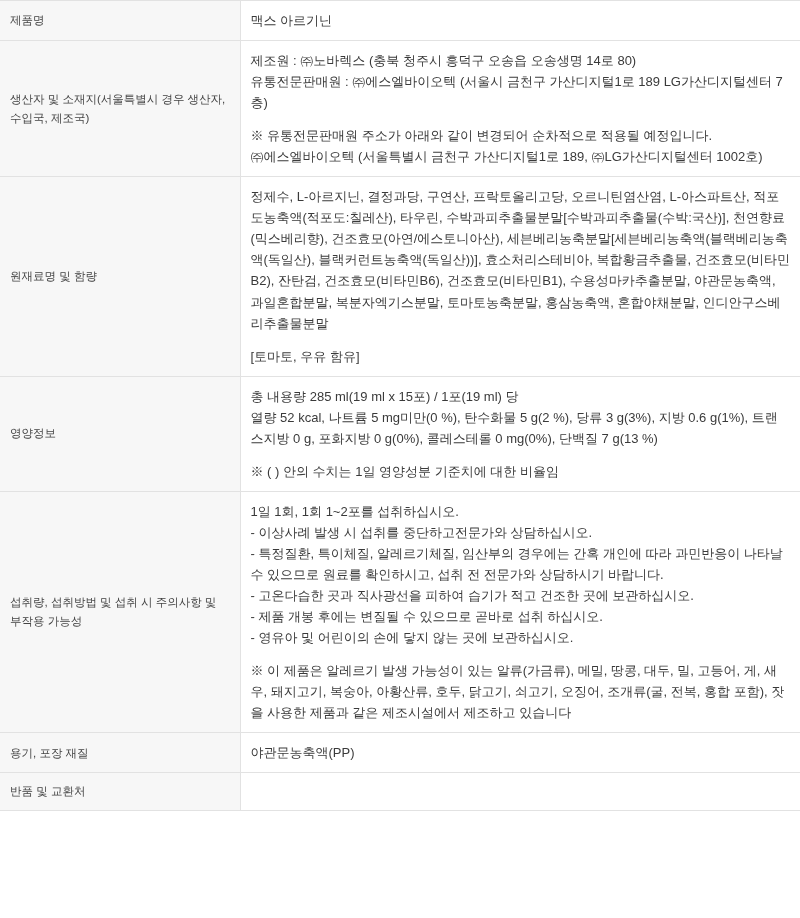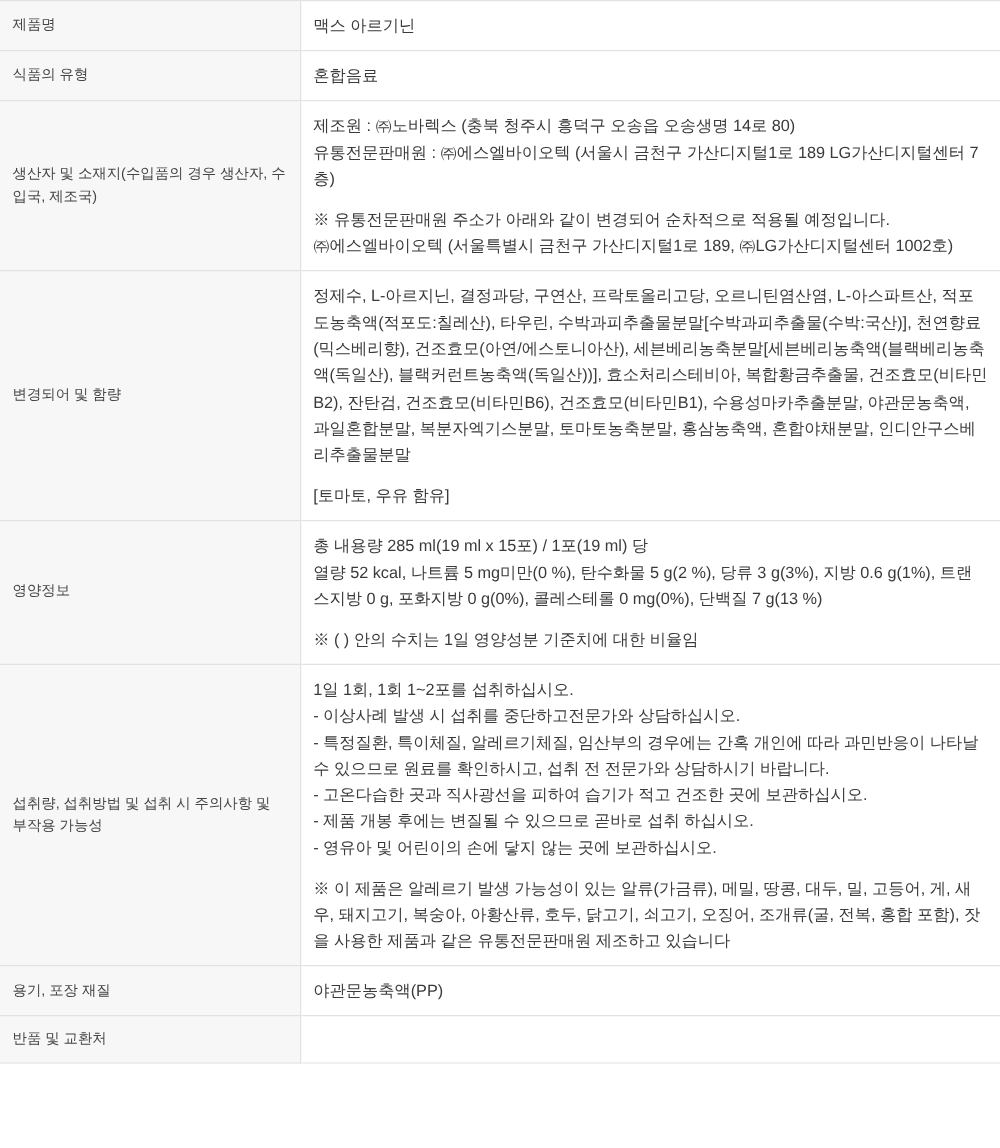--- a/index.html
+++ b/index.html
@@ -52,37 +52,31 @@
 
 <table class="spec">
   <tbody>
       <tr class="first-row">
         <th>제품명</th>
         <td>
           <span class="line">맥스 아르기닌</span>
         </td>
       </tr>
       <tr>
-        <th>식품의 유형</th>
-        <td>
-          <span class="line">혼합음료</span>
-        </td>
-      </tr>
-      <tr>
-        <th>생산자 및 소재지(수입품의 경우 생산자, 수입국, 제조국)</th>
+        <th>생산자 및 소재지(서울특별시 경우 생산자, 수입국, 제조국)</th>
         <td>
           <span class="line">제조원 : ㈜노바렉스 (충북 청주시 흥덕구 오송읍 오송생명 14로 80)</span>
           <span class="line">유통전문판매원 : ㈜에스엘바이오텍 (서울시 금천구 가산디지털1로 189 LG가산디지털센터 7층)</span>
           <span class="spacer"></span>
           <span class="line">※ 유통전문판매원 주소가 아래와 같이 변경되어 순차적으로 적용될 예정입니다.</span>
           <span class="line">㈜에스엘바이오텍 (서울특별시 금천구 가산디지털1로 189, ㈜LG가산디지털센터 1002호)</span>
         </td>
       </tr>
       <tr>
-        <th>변경되어 및 함량</th>
+        <th>원재료명 및 함량</th>
         <td>
           <span class="line">정제수, L-아르지닌, 결정과당, 구연산, 프락토올리고당, 오르니틴염산염, L-아스파트산, 적포도농축액(적포도:칠레산), 타우린, 수박과피추출물분말[수박과피추출물(수박:국산)], 천연향료(믹스베리향), 건조효모(아연/에스토니아산), 세븐베리농축분말[세븐베리농축액(블랙베리농축액(독일산), 블랙커런트농축액(독일산))], 효소처리스테비아, 복합황금추출물, 건조효모(비타민B2), 잔탄검, 건조효모(비타민B6), 건조효모(비타민B1), 수용성마카추출분말, 야관문농축액, 과일혼합분말, 복분자엑기스분말, 토마토농축분말, 홍삼농축액, 혼합야채분말, 인디안구스베리추출물분말</span>
           <span class="spacer"></span>
           <span class="line">[토마토, 우유 함유]</span>
         </td>
       </tr>
       <tr>
         <th>영양정보</th>
         <td>
           <span class="line">총 내용량 285 ml(19 ml x 15포) / 1포(19 ml) 당</span>
@@ -94,21 +88,21 @@
       <tr>
         <th>섭취량, 섭취방법 및 섭취 시 주의사항 및 부작용 가능성</th>
         <td>
           <span class="line">1일 1회, 1회 1~2포를 섭취하십시오.</span>
           <span class="line">- 이상사례 발생 시 섭취를 중단하고전문가와 상담하십시오.</span>
           <span class="line">- 특정질환, 특이체질, 알레르기체질, 임산부의 경우에는 간혹 개인에 따라 과민반응이 나타날 수 있으므로 원료를 확인하시고, 섭취 전 전문가와 상담하시기 바랍니다.</span>
           <span class="line">- 고온다습한 곳과 직사광선을 피하여 습기가 적고 건조한 곳에 보관하십시오.</span>
           <span class="line">- 제품 개봉 후에는 변질될 수 있으므로 곧바로 섭취 하십시오.</span>
           <span class="line">- 영유아 및 어린이의 손에 닿지 않는 곳에 보관하십시오.</span>
           <span class="spacer"></span>
-          <span class="line">※ 이 제품은 알레르기 발생 가능성이 있는 알류(가금류), 메밀, 땅콩, 대두, 밀, 고등어, 게, 새우, 돼지고기, 복숭아, 아황산류, 호두, 닭고기, 쇠고기, 오징어, 조개류(굴, 전복, 홍합 포함), 잣을 사용한 제품과 같은 유통전문판매원 제조하고 있습니다</span>
+          <span class="line">※ 이 제품은 알레르기 발생 가능성이 있는 알류(가금류), 메밀, 땅콩, 대두, 밀, 고등어, 게, 새우, 돼지고기, 복숭아, 아황산류, 호두, 닭고기, 쇠고기, 오징어, 조개류(굴, 전복, 홍합 포함), 잣을 사용한 제품과 같은 제조시설에서 제조하고 있습니다</span>
         </td>
       </tr>
       <tr>
         <th>용기, 포장 재질</th>
         <td>
           <span class="line">야관문농축액(PP)</span>
         </td>
       </tr>
       <tr>
         <th>반품 및 교환처</th>

